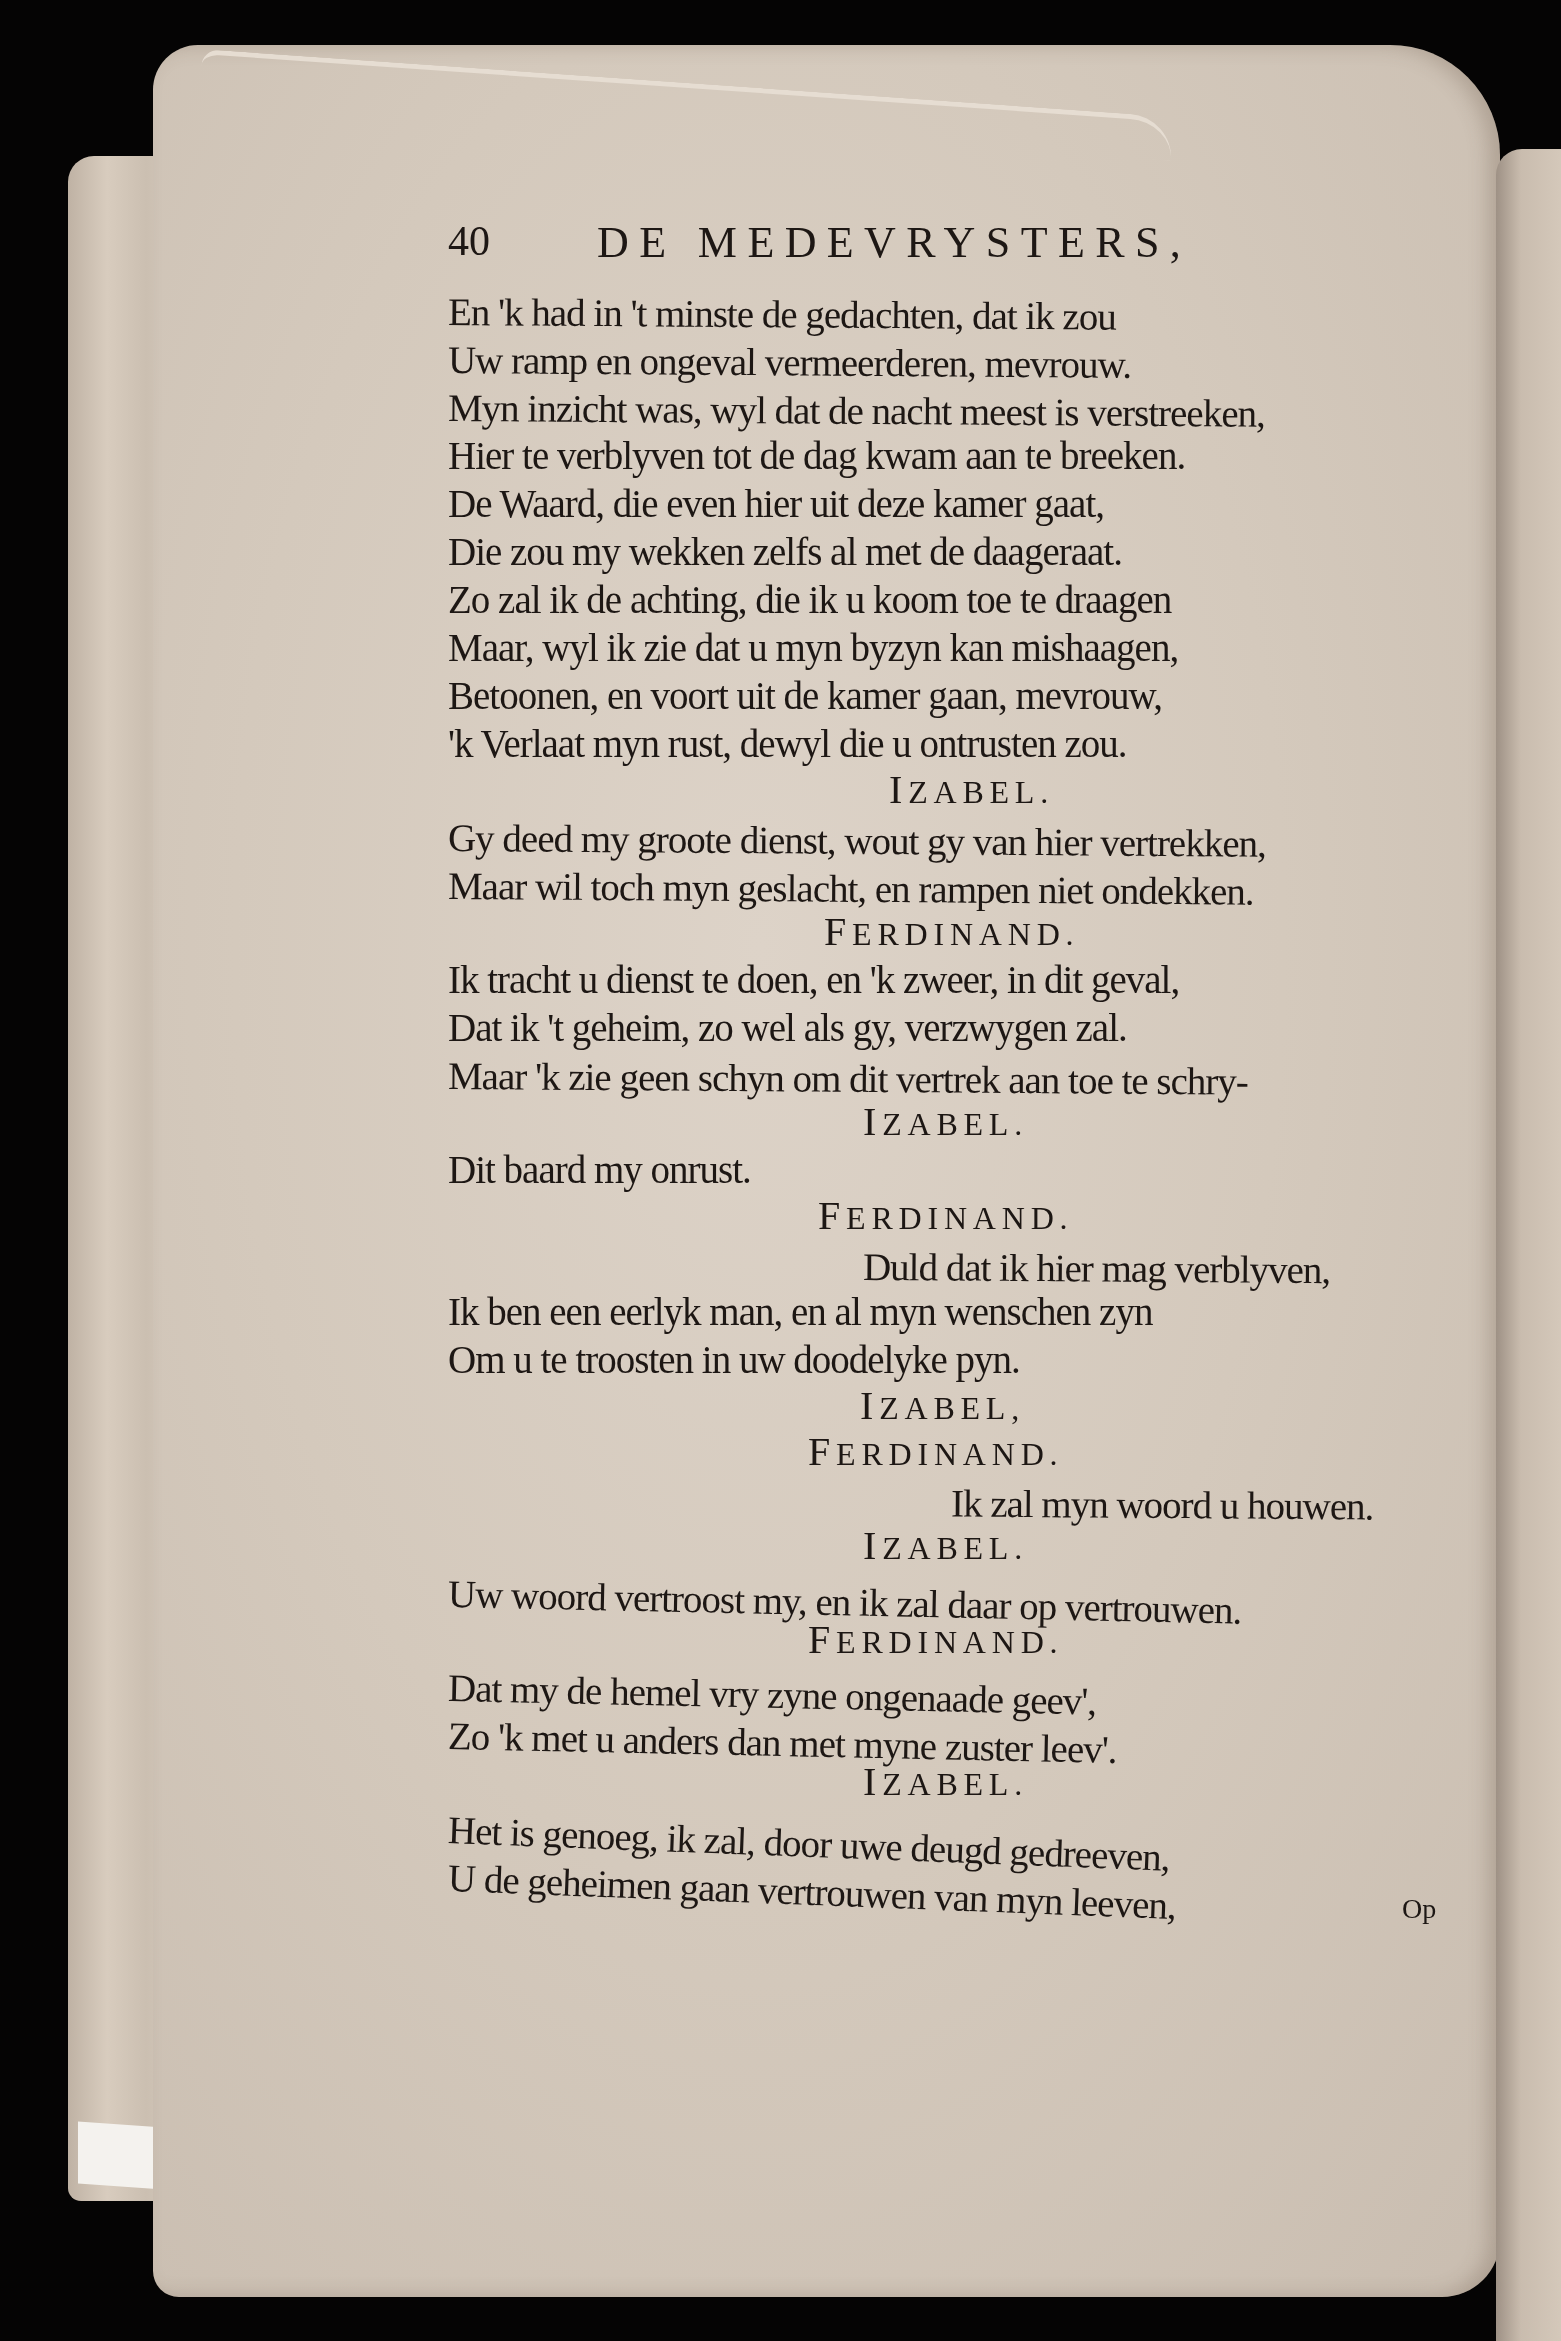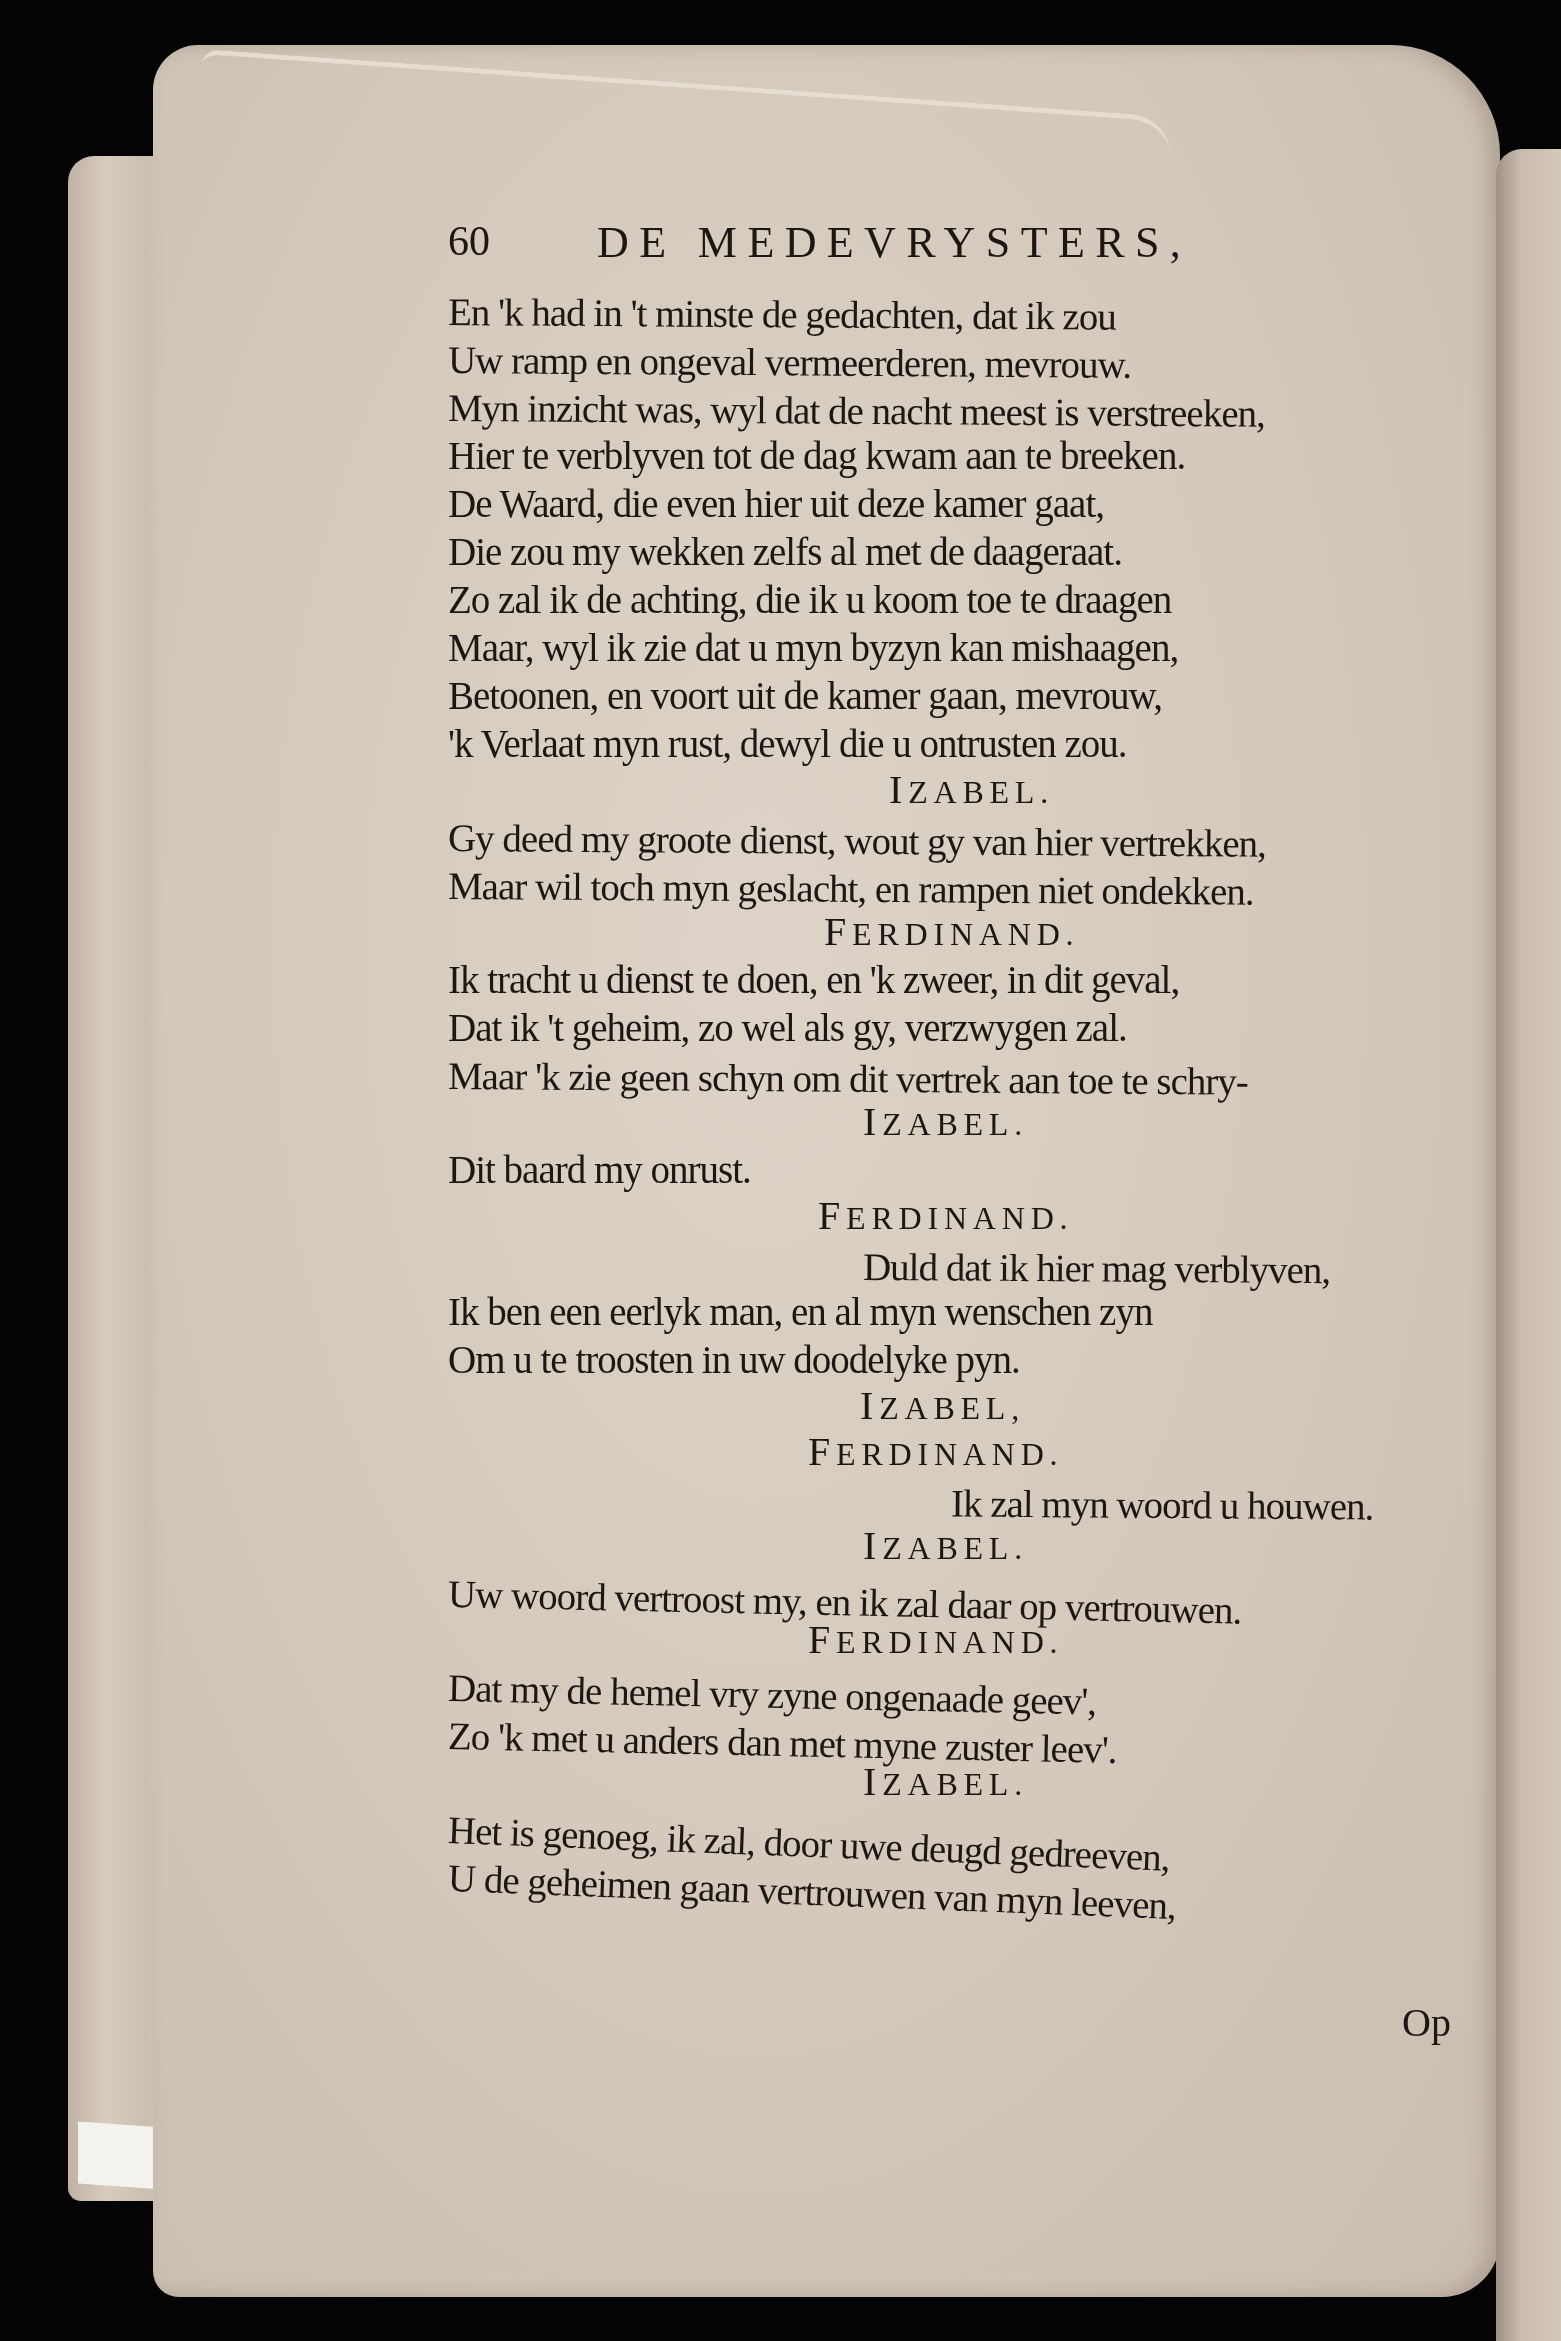--- a/index.html
+++ b/index.html
@@ -106,40 +106,40 @@
   }
   .speaker .sc-first {
     font-size: 40px;
   }
   .indent-split-1 { padding-left: 415px; }
   .indent-split-2 { padding-left: 503px; }
   .hyphen-end { padding-left: 182px; }
   .catchword {
     position: absolute;
     left: 1402px;
-    top: 1999px;
-    font-size: 40px;
+    top: 1893px;
+    font-size: 28px;
     color: #1d1714;
   }
   .tilt-a { transform: rotate(0.4deg); transform-origin: left; }
   .tilt-b { transform: rotate(1.2deg); transform-origin: left; }
   .tilt-c { transform: rotate(2.2deg); transform-origin: left; }
 </style>
 </head>
 <body>
 
 <div class="page-edges"></div>
 <div class="white-slip"></div>
 <div class="page"></div>
 <div class="page-top-fold"></div>
 <div class="facing-page"></div>
 
 <div class="text-block">
   <div class="running-head">
-    <span class="page-number">60</span>
+    <span class="page-number">40</span>
     <span class="book-title">DE MEDEVRYSTERS,</span>
   </div>
 
   <div class="line tilt-a">En 'k had in 't minste de gedachten, dat ik zou</div>
   <div class="line tilt-a">Uw ramp en ongeval vermeerderen, mevrouw.</div>
   <div class="line tilt-a">Myn inzicht was, wyl dat de nacht meest is verstreeken,</div>
   <div class="line">Hier te verblyven tot de dag kwam aan te breeken.</div>
   <div class="line">De Waard, die even hier uit deze kamer gaat,</div>
   <div class="line">Die zou my wekken zelfs al met de daageraat.</div>
   <div class="line">Zo zal ik de achting, die ik u koom toe te draagen</div>

